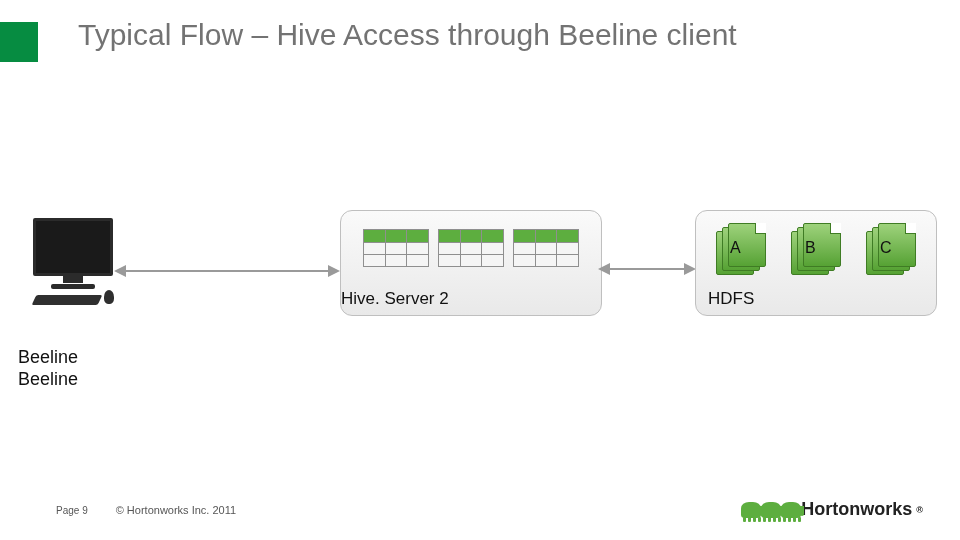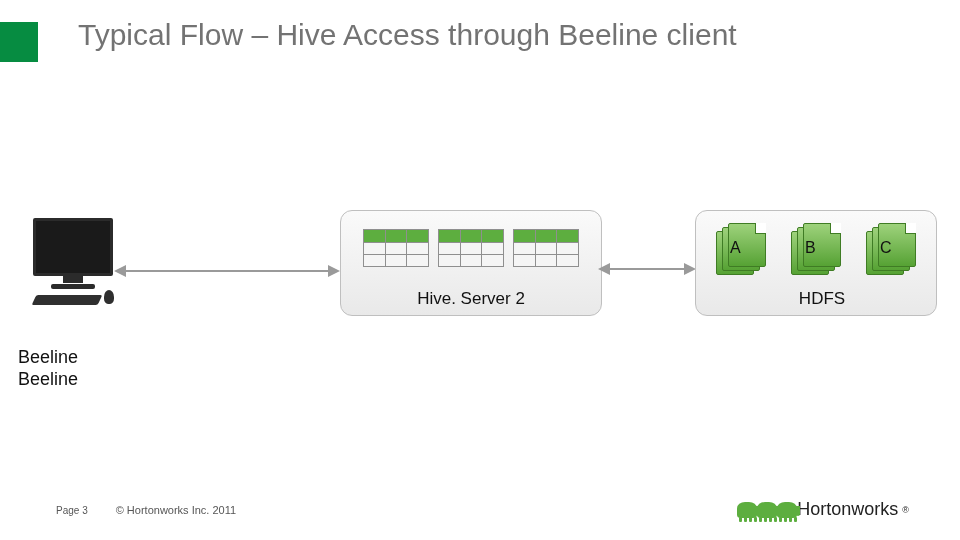--- a/index.html
+++ b/index.html
@@ -32,21 +32,20 @@
   
   .box {
     position: absolute;
     border: 1px solid #bfbfbf;
     border-radius: 12px;
     background: linear-gradient(#fafafa, #e9e9e9);
   }
   #hs2 { left: 340px; top: 210px; width: 260px; height: 104px; }
   #hdfs { left: 695px; top: 210px; width: 240px; height: 104px; }
   .box-label {
-    text-align: center;
     font-size: 17px;
     color: #111;
     margin-top: 6px;
   }
   #hs2 .box-label { position: absolute; left:0; right:0; bottom: 6px; }
   #hdfs .box-label { position: absolute; left:0; right:0; bottom: 6px; margin-left: 12px; }
 
   
   .tables {
     position: absolute;
@@ -182,26 +181,26 @@
     position: absolute;
     left: 56px; bottom: 24px;
     font-size: 11px;
     color: #565656;
     display: flex; align-items: baseline; gap: 28px;
   }
   .foot-page { font-size: 10px; }
 
   .logo {
     position: absolute;
-    right: 51px; bottom: 20px;
+    right: 37px; bottom: 20px;
     display: flex;
     align-items: center;
     gap: 4px;
     color: #222;
-    font-weight: 400;
+    font-weight: 700;
     font-size: 18px;
   }
   .eleph {
     width: 20px; height: 16px;
     background: #5dae3f;
     border-radius: 40% 40% 20% 20%;
     position: relative;
     margin-right: -4px;
   }
   .eleph::before {
@@ -283,21 +282,21 @@
         <div class="file"></div>
         <div class="file b"></div>
         <div class="file c"></div>
         <div class="lbl">C</div>
       </div>
     </div>
     <div class="box-label">HDFS</div>
   </div>
 
   <div class="footer">
-    <span class="foot-page">Page 3</span>
+    <span class="foot-page">Page 9</span>
     <span>© Hortonworks Inc. 2011</span>
   </div>
 
   <div class="logo">
     <span class="eleph"></span>
     <span class="eleph"></span>
     <span class="eleph"></span>
     <span>Hortonworks</span>
       <span class="reg">®</span>
   </div>

